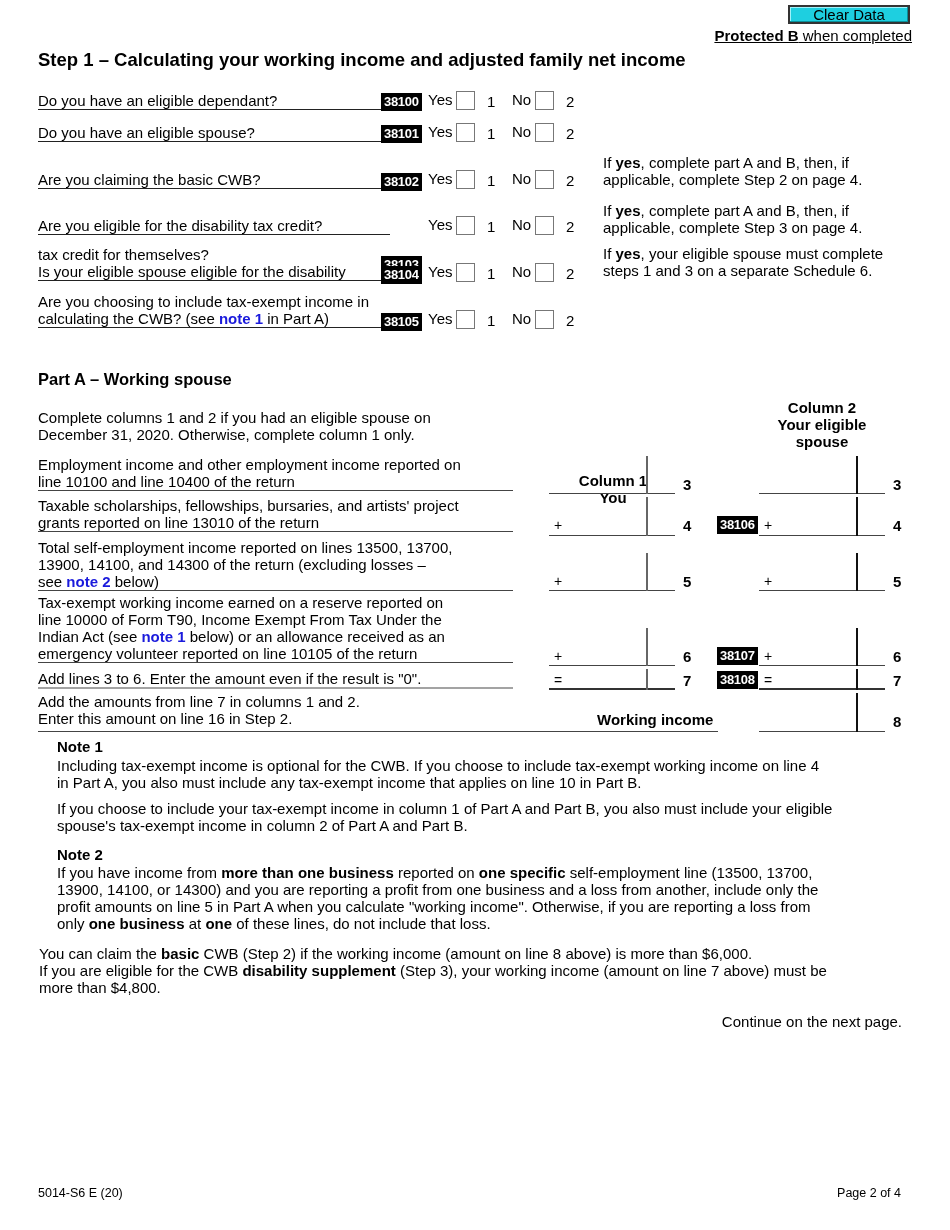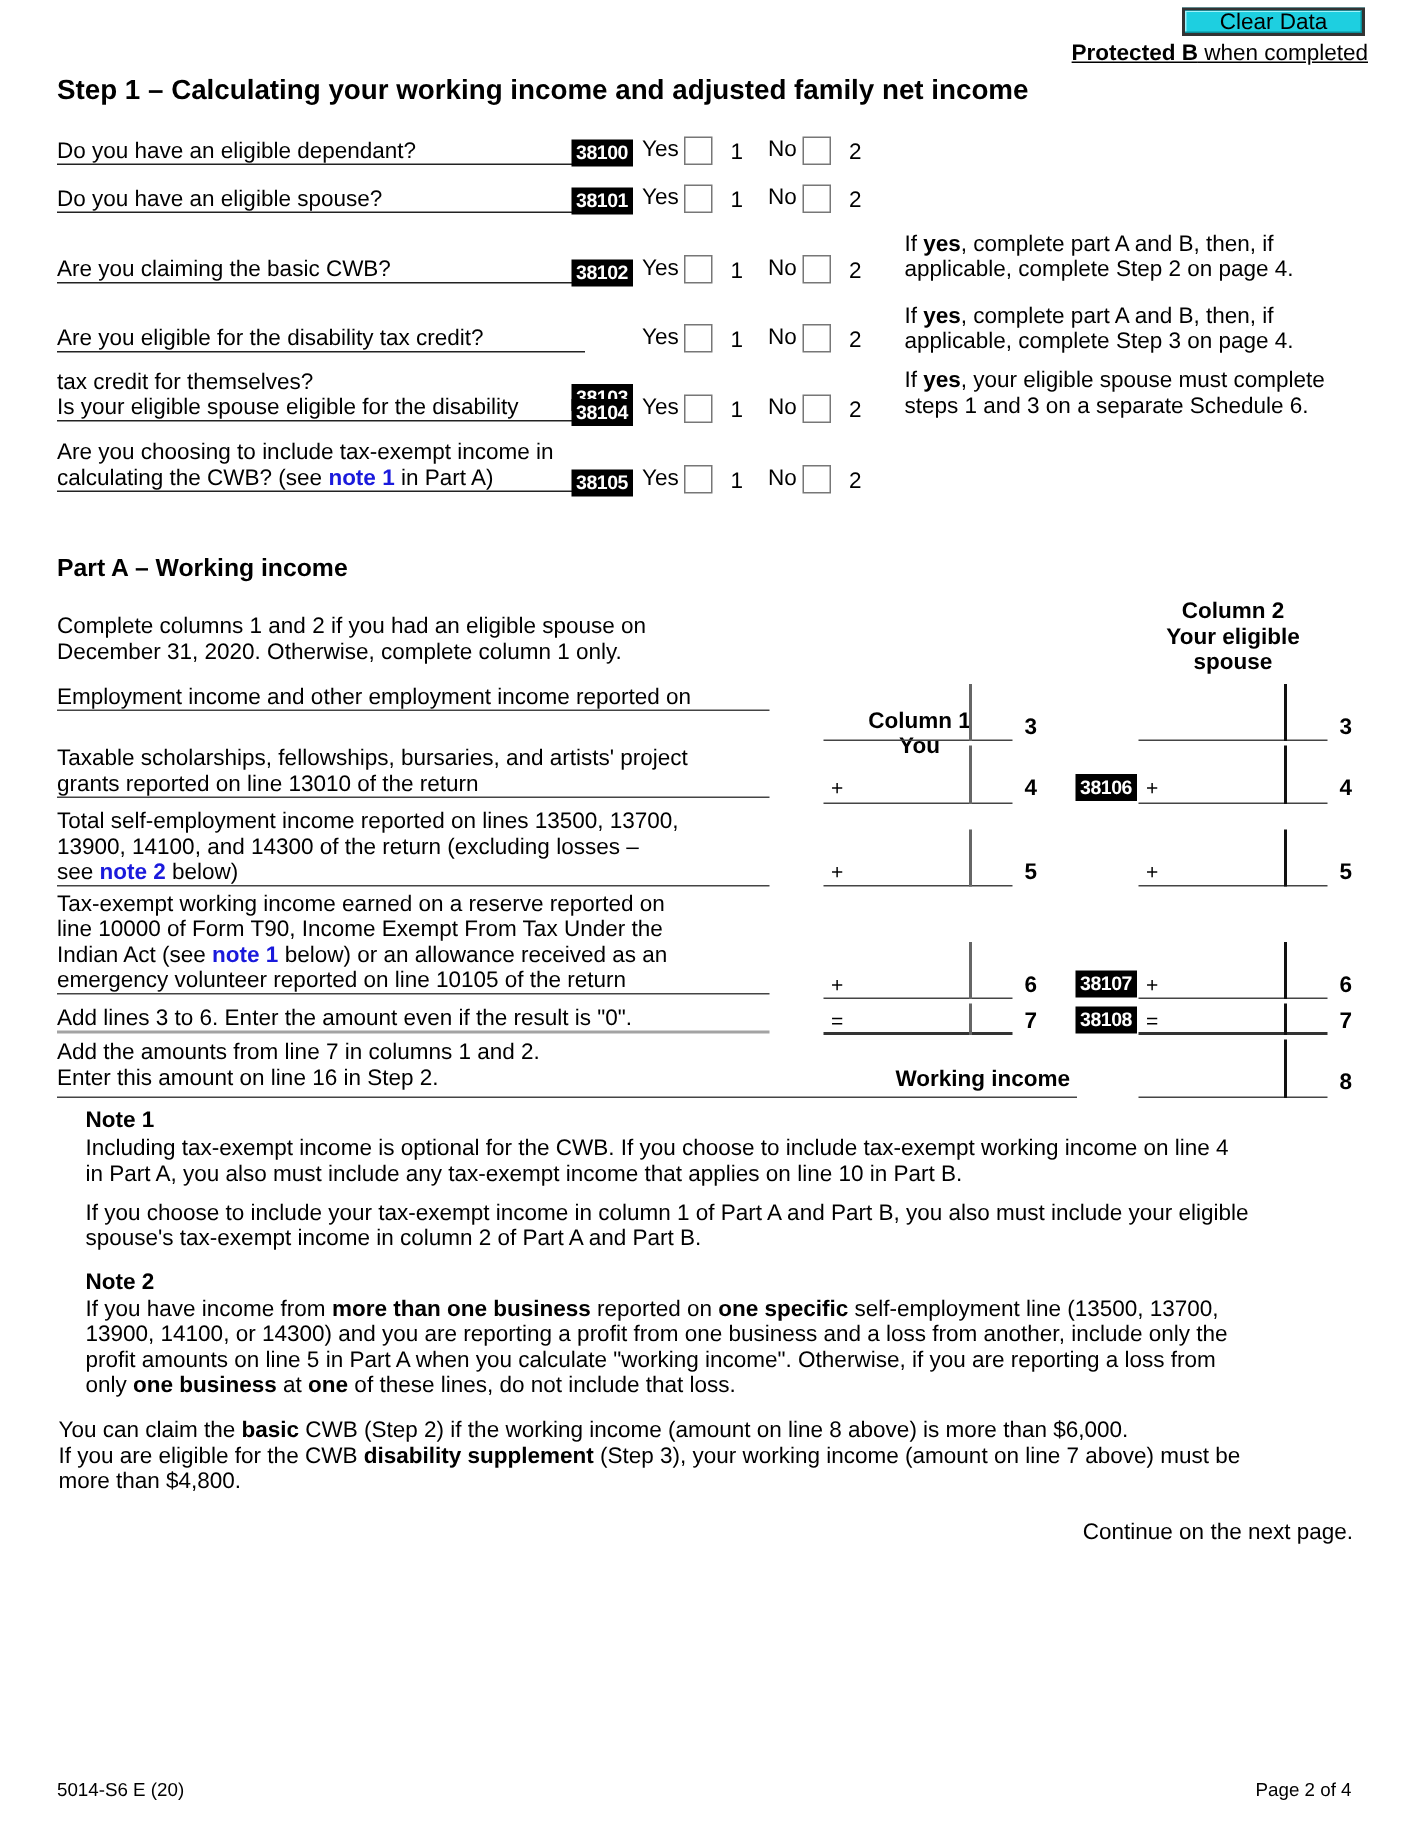--- a/index.html
+++ b/index.html
@@ -102,39 +102,40 @@
   </div>
 <div class="abs side" style="top:202px;">
     <div><span>If </span><span class="b">yes</span><span>, complete part A and B, then, if</span></div>
     <div>applicable, complete Step 3 on page 4.</div>
   </div>
 <div class="abs side" style="top:245px;">
     <div><span>If </span><span class="b">yes</span><span>, your eligible spouse must complete</span></div>
     <div>steps 1 and 3 on a separate Schedule 6.</div>
   </div>
 
-<div class="abs h2">Part A – Working income</div>
+<div class="abs h2">Part A – Working spouse</div>
 
 <div class="abs" style="left:38px;top:409px;line-height:17px;">
     <div>Complete columns 1 and 2 if you had an eligible spouse on</div>
     <div>December 31, 2020. Otherwise, complete column 1 only.</div>
   </div>
 
 <div class="abs colhead" style="left:548px;top:428px;width:130px;margin-top:44px;">
     <div>Column 1</div>
     <div>You</div>
   </div>
 <div class="abs colhead" style="left:757px;top:399px;width:130px;">
     <div>Column 2</div>
     <div>Your eligible</div>
     <div>spouse</div>
   </div>
 
 <div class="abs rowtxt" style="top:456px;">
     <div>Employment income and other employment income reported on</div>
+    <div>line 10100 and line 10400 of the return</div>
   </div>
 <div class="abs field" style="left:549px;top:456px;width:126px;height:38px;"></div>
 <div class="abs divider1" style="left:646px;top:456px;height:38px;"></div>
 <div class="abs lnum" style="left:683px;top:476px;">3</div>
 <div class="abs field" style="left:759px;top:456px;width:126px;height:38px;"></div>
 <div class="abs divider2" style="left:856px;top:456px;height:38px;"></div>
 <div class="abs lnum" style="left:893px;top:476px;">3</div>
 
 <div class="abs rowtxt" style="top:497px;">
     <div>Taxable scholarships, fellowships, bursaries, and artists' project</div>

